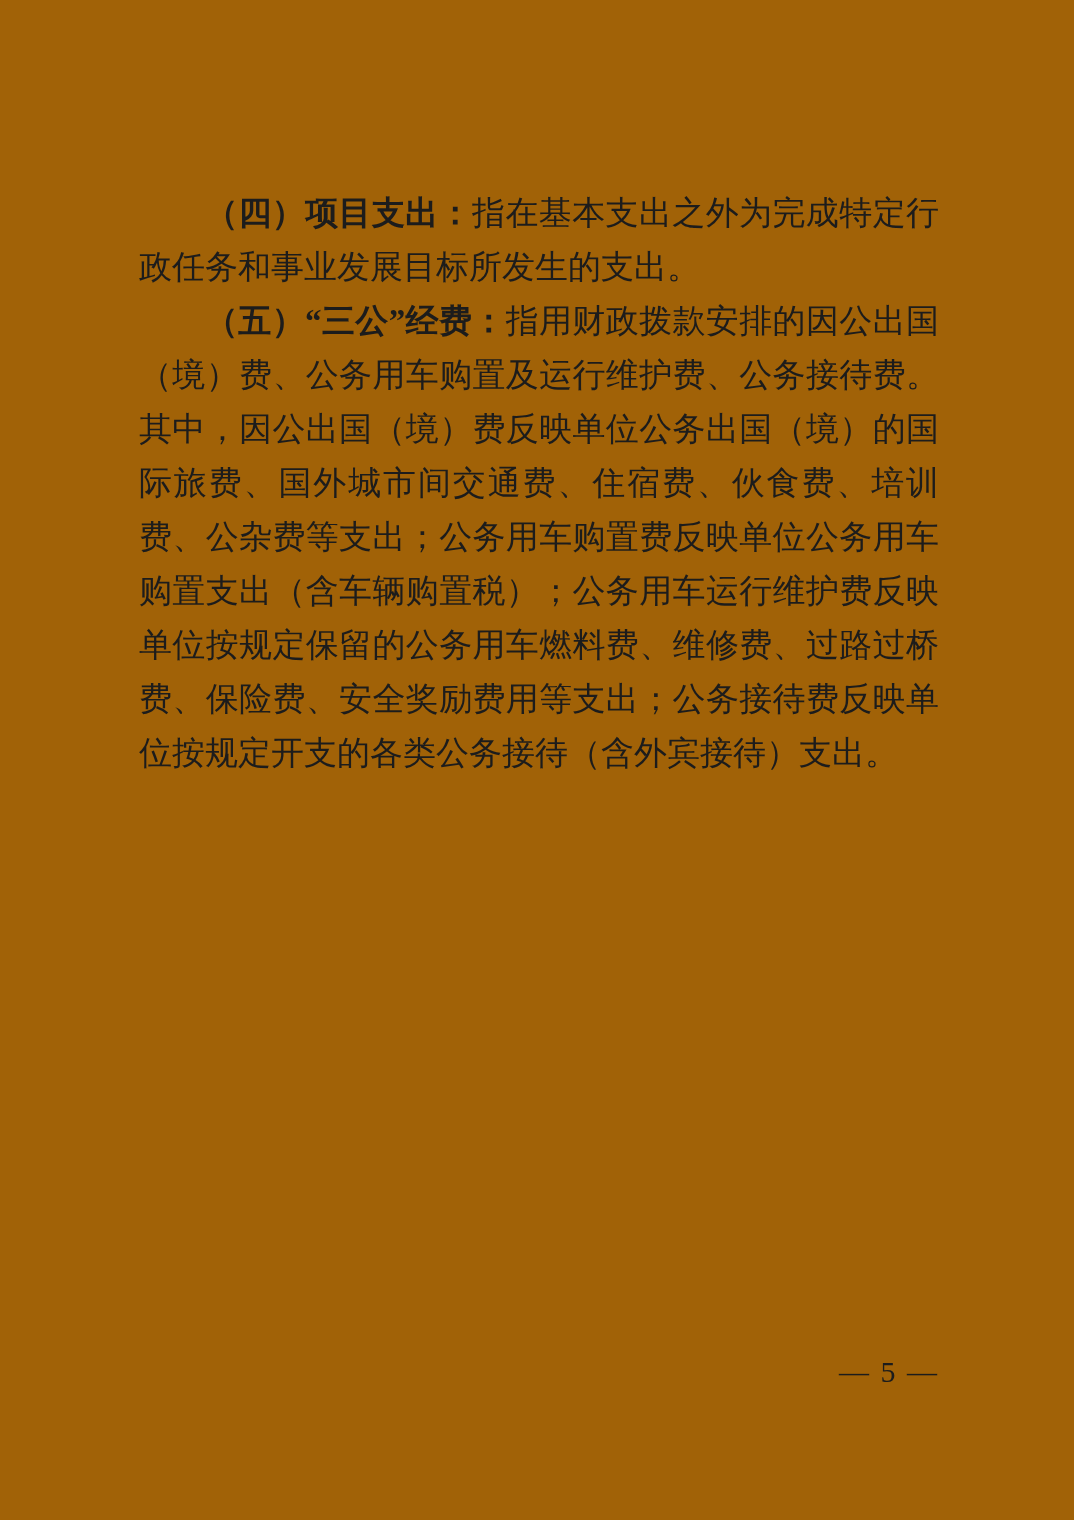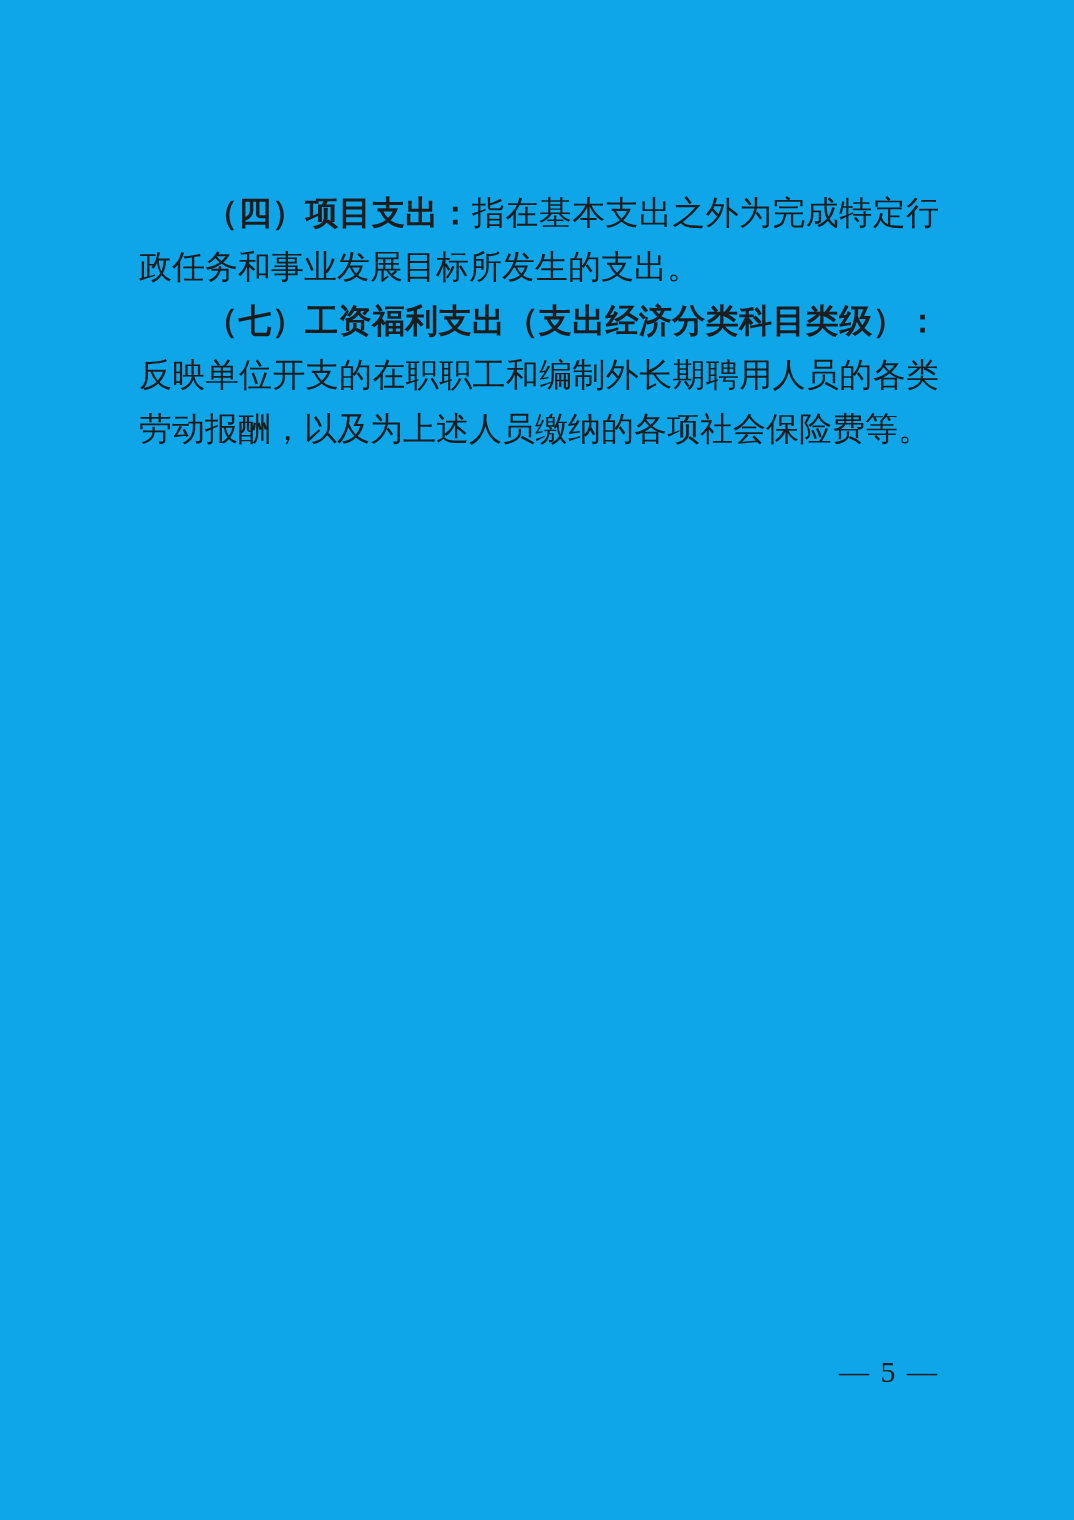--- a/index.html
+++ b/index.html
@@ -5,21 +5,21 @@
   * { margin: 0; padding: 0; box-sizing: border-box; }
   html, body {
     width: 1074px;
     background: #ffffff;
     font-family: "Liberation Serif", "DejaVu Serif", serif;
   }
   .page {
     position: relative;
     width: 1074px;
     height: 1520px;
-    background: #0ea5e9;
+    background: #a16207;
     overflow: hidden;
   }
   .content {
     position: absolute;
     left: 139px;
     top: 186px;
     width: 800px;
     color: #1c1c1c;
     font-size: 33px;
     line-height: 54px;
@@ -44,20 +44,20 @@
     line-height: 40px;
   }
 </style>
 </head>
 <body>
 
 <div class="page">
   <div class="content">
     <p class="para"><span class="lead">（四）项目支出：</span><span>指在基本支出之外为完成特定行政任务和事业发展目标所发生的支出。</span></p>
 
+    <p class="para"><span class="lead">（五）“三公”经费：</span><span>指用财政拨款安排的因公出国（境）费、公务用车购置及运行维护费、公务接待费。其中，因公出国（境）费反映单位公务出国（境）的国际旅费、国外城市间交通费、住宿费、伙食费、培训费、公杂费等支出；公务用车购置费反映单位公务用车购置支出（含车辆购置税）；公务用车运行维护费反映单位按规定保留的公务用车燃料费、维修费、过路过桥费、保险费、安全奖励费用等支出；公务接待费反映单位按规定开支的各类公务接待（含外宾接待）支出。</span></p>
 
 
-    <p class="para"><span class="lead">（七）工资福利支出（支出经济分类科目类级）：</span><span>反映单位开支的在职职工和编制外长期聘用人员的各类劳动报酬，以及为上述人员缴纳的各项社会保险费等。</span></p>
 
   </div>
 
   <div class="page-number">— 5 —</div>
 </div>
 
 </body></html>

